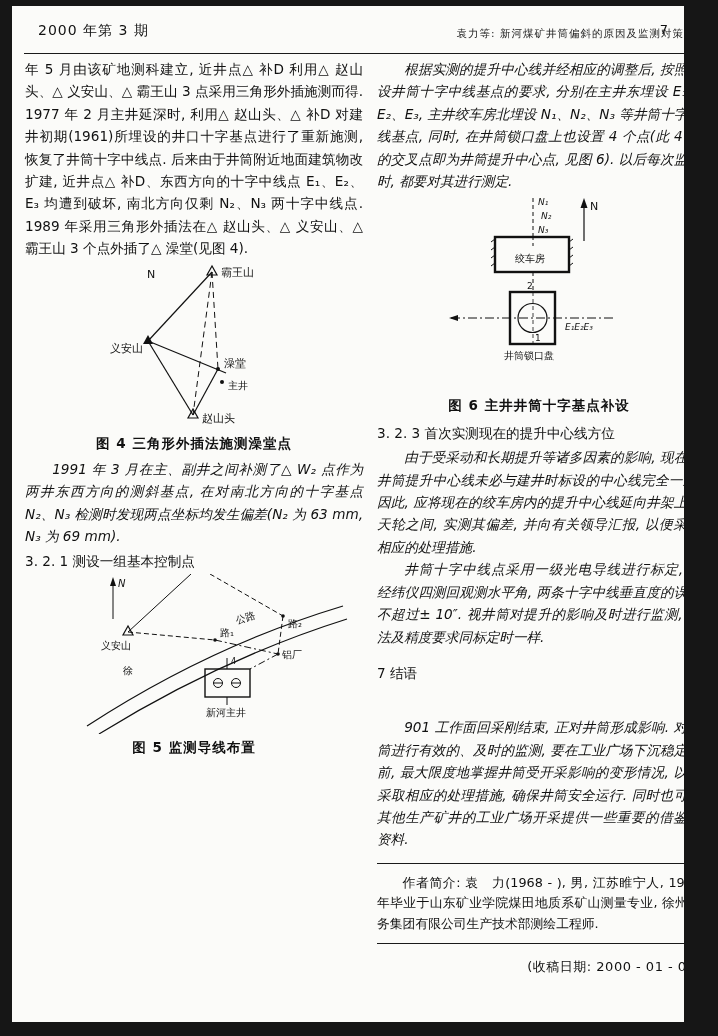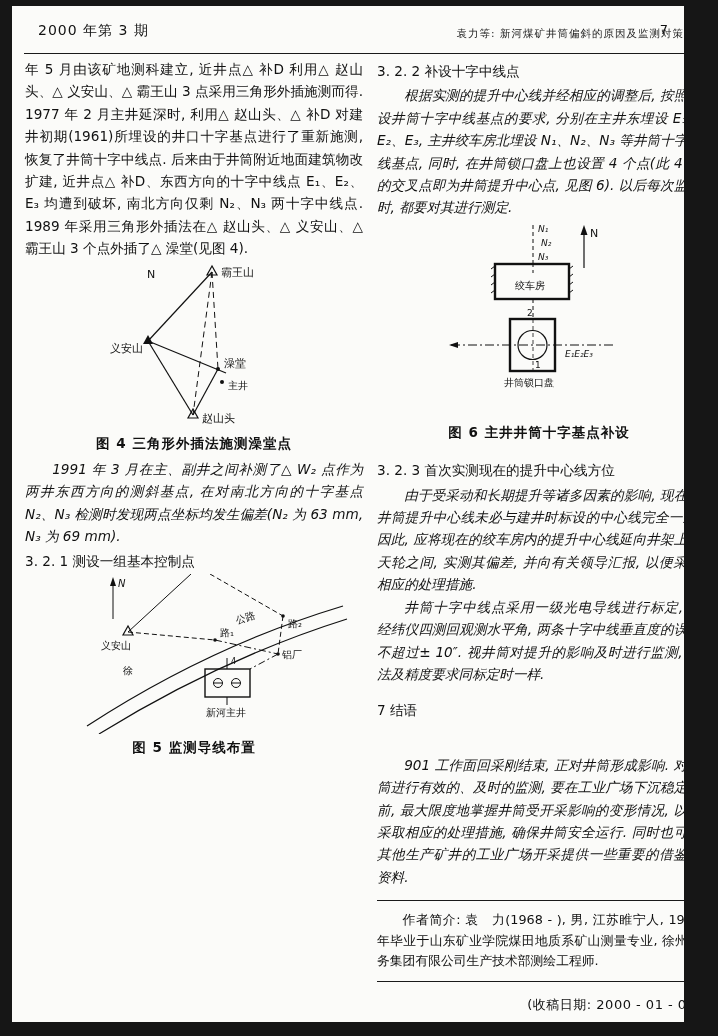--- a/index.html
+++ b/index.html
@@ -16,21 +16,21 @@
   .hdr-page{position:absolute;right:16px;top:16px;font-size:13px;}
   .hdr-rule{position:absolute;left:12px;top:47px;width:662px;border-top:1.6px solid #1a1a1a;}
   .col{position:absolute;top:52px;font-size:13.6px;line-height:22.4px;text-align:justify;}
   .col-l{left:13px;width:338px;}
   .col-r{left:365px;width:324px;}
   p{margin:0;}
   .ind{text-indent:2em;font-style:italic;}
   .h{margin:2px 0 2px 0;}
   .fig{display:block;margin:2px auto 0 auto;}
   .figcap{font-weight:bold;text-align:center;font-size:13.5px;margin:2px 0 4px 0;letter-spacing:1px;}
-  .mt6{margin-top:16px;} .mt14{margin-top:14px;} .mt20{margin-top:32px;}
+  .mt6{margin-top:5px;} .mt14{margin-top:14px;} .mt20{margin-top:32px;}
   .biobox{border-top:1.2px solid #1a1a1a;margin-top:12px;padding-top:9px;}
   .bio{font-size:12.8px;line-height:20.5px;text-indent:2em;text-align:justify;}
   .biorule{border-top:1.2px solid #1a1a1a;margin-top:9px;}
   .date{font-size:13px;text-align:right;margin-top:12px;letter-spacing:.5px;}
   svg text{font-family:"DejaVu Sans",sans-serif;fill:#111;}
   .sv{stroke:#111;fill:none;}
 </style>
 </head>
 <body>
 
@@ -108,21 +108,20 @@
       <text x="195" y="62" font-size="10">路₁</text>
       <text x="263" y="53" font-size="10">路₂</text>
       <text x="257" y="84" font-size="10">铝厂</text>
       <text x="206" y="90" font-size="8">4</text>
       <text x="181" y="142" font-size="10">新河主井</text>
     </svg>
     <div class="figcap">图 5   监测导线布置</div>
   </div>
 
   <div class="col col-r">
-    <p class="h">3. 2. 2   补设十字中线点</p>
     <p class="ind">根据实测的提升中心线并经相应的调整后, 按照测设井筒十字中线基点的要求, 分别在主井东埋设 E₁、E₂、E₃, 主井绞车房北埋设 N₁、N₂、N₃ 等井筒十字中线基点, 同时, 在井筒锁口盘上也设置 4 个点(此 4 点的交叉点即为井筒提升中心点, 见图 6). 以后每次监测时, 都要对其进行测定.</p>
 
     <svg class="fig" width="320" height="198" viewBox="0 0 320 198">
 
       <line class="sv" x1="154" y1="4" x2="154" y2="43" stroke-width="1" stroke-dasharray="4 3"></line>
       <text x="159" y="11" font-size="9" font-style="italic">N₁</text>
       <text x="162" y="25" font-size="9" font-style="italic">N₂</text>
       <text x="159" y="39" font-size="9" font-style="italic">N₃</text>
 
       <line class="sv" x1="205" y1="47" x2="205" y2="10" stroke-width="1.2"></line>

